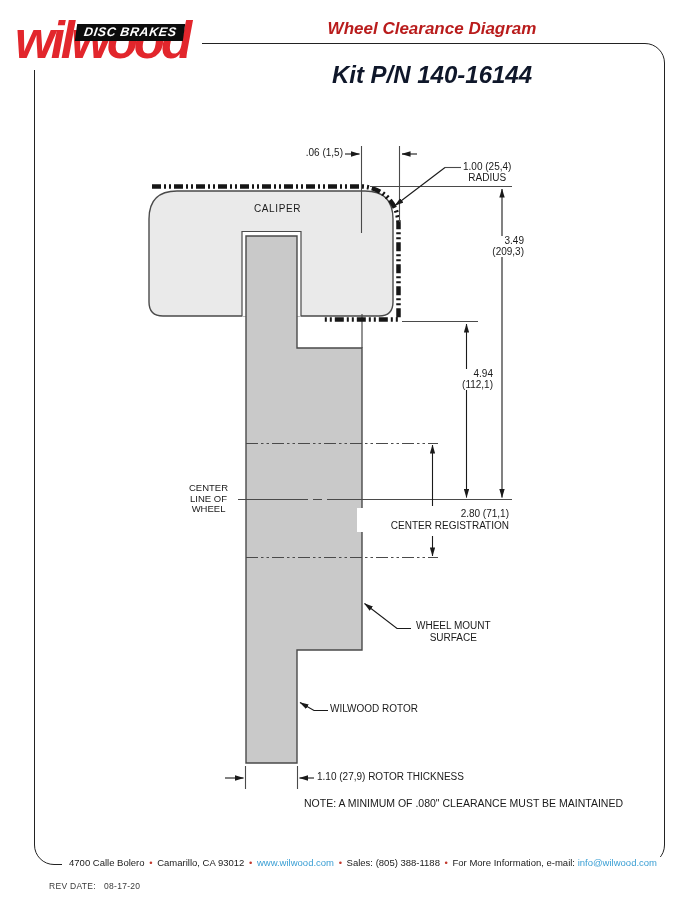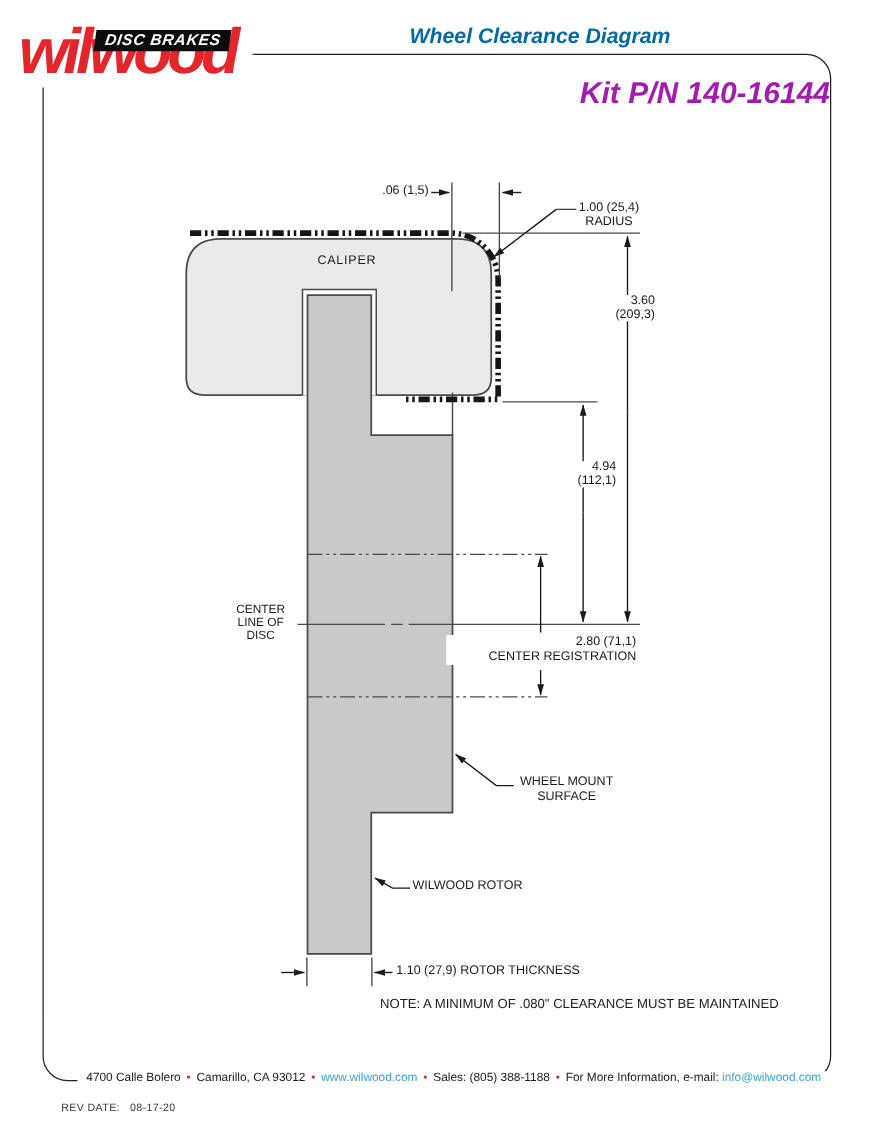--- a/index.html
+++ b/index.html
@@ -4,23 +4,23 @@
 <style>
   html,body{margin:0;padding:0;background:#fff;}
   .page{position:relative;width:700px;height:906px;background:#ffffff;overflow:hidden;
         font-family:"Liberation Sans","DejaVu Sans",sans-serif;color:#1a1a1a;}
   .abs{position:absolute;}
   
   .frame{left:34px;top:43px;width:629px;height:820px;border:1.6px solid #222;
          border-radius:20px;z-index:0;}
   
   .doc-title{left:200px;top:19px;width:464px;text-align:center;font-size:17px;
-             font-weight:bold;font-style:italic;color:#0369a1;z-index:2;}
-  .kit-title{left:200px;top:61px;width:464px;text-align:right;font-size:24px;
-             font-weight:bold;font-style:italic;color:#a21caf;z-index:2;}
+             font-weight:bold;font-style:italic;color:#b91c1c;z-index:2;}
+  .kit-title{left:200px;top:61px;width:464px;text-align:center;font-size:24px;
+             font-weight:bold;font-style:italic;color:#0f172a;z-index:2;}
   
   .logo{left:14px;top:12px;width:188px;height:58px;background:#fff;z-index:3;}
   .logo-badge{position:absolute;left:62px;top:12px;background:#0c0c0c;color:#fff;
               font-size:12.5px;font-weight:bold;font-style:italic;letter-spacing:.6px;
               padding:1px 7px 2px 8px;transform:skewX(-8deg);}
   .logo-script{position:absolute;left:1px;top:0px;color:#e2262c;font-size:51px;
                font-weight:bold;font-style:italic;letter-spacing:-4px;line-height:58px;}
   
   .lbl{font-size:10px;line-height:10.5px;color:#1a1a1a;z-index:2;text-align:center;}
   .bgw{background:#fff;}
@@ -101,33 +101,33 @@
   <div class="abs lbl ctr" style="left:243px;top:204px;width:58px;letter-spacing:.6px;">CALIPER</div>
 
   <div class="abs lbl" style="left:275px;top:148px;width:68px;text-align:right;">.06 (1,5)</div>
 
   <div class="abs lbl" style="left:463px;top:162px;">
     <div>1.00 (25,4)</div>
     <div>RADIUS</div>
   </div>
 
   <div class="abs lbl ctr bgw" style="left:472px;top:236px;width:52px;">
-    <div>3.60</div>
+    <div>3.49</div>
     <div>(209,3)</div>
   </div>
 
   <div class="abs lbl ctr bgw" style="left:441px;top:369px;width:52px;">
     <div>4.94</div>
     <div>(112,1)</div>
   </div>
 
   <div class="abs lbl" style="left:189px;top:483px;font-size:9.5px;">
     <div>CENTER</div>
     <div>LINE OF</div>
-    <div>DISC</div>
+    <div>WHEEL</div>
   </div>
 
   <div class="abs lbl ctr bgw" style="left:357px;top:508px;width:152px;line-height:12px;">
     <div>2.80 (71,1)</div>
     <div>CENTER REGISTRATION</div>
   </div>
 
   <div class="abs lbl" style="left:416px;top:620px;line-height:12px;">
     <div>WHEEL MOUNT</div>
     <div>SURFACE</div>

